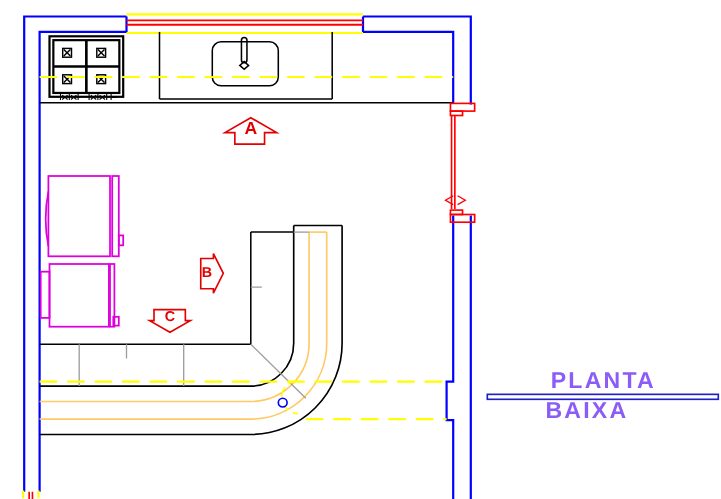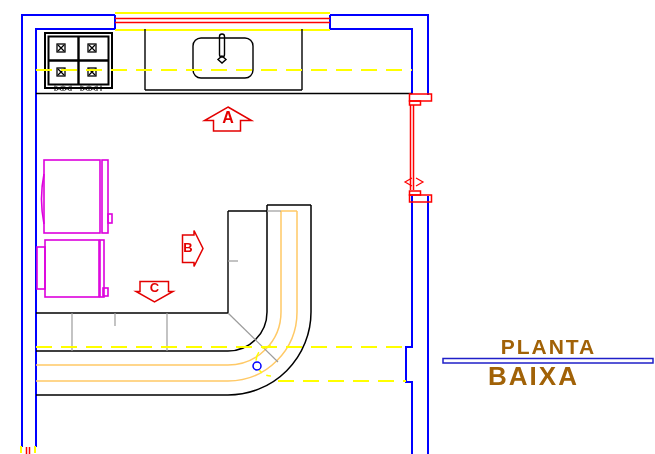--- a/index.html
+++ b/index.html
@@ -3,26 +3,26 @@
 <meta charset="utf-8">
 <style>
   html,body{margin:0;padding:0;background:#ffffff;}
   #stage{
     position:relative;width:655px;height:454px;background:#ffffff;overflow:hidden;
     font-family:"Liberation Sans", sans-serif;
   }
   #plan-svg{position:absolute;left:0;top:0;}
   .overlay{position:absolute;line-height:1;white-space:nowrap;}
   .arrow-label{font-weight:bold;color:#e30000;text-align:center;}
-  .title-text{font-weight:bold;color:#a16207;text-align:center;letter-spacing:2px;}
+  .title-text{font-weight:bold;color:#8b5cf6;text-align:center;letter-spacing:2px;}
   #label-a{left:219px;top:110px;width:18px;font-size:16px;}
   #label-b{left:181px;top:241px;width:14px;font-size:13px;}
   #label-c{left:147px;top:281px;width:15px;font-size:13px;}
   #title-planta{left:443px;top:336px;width:211px;font-size:21px;}
-  #title-baixa{left:443px;top:363px;width:181px;font-size:26px;}
+  #title-baixa{left:443px;top:363px;width:181px;font-size:21px;}
 </style>
 </head>
 <body>
 
 <div id="stage">
 
   <svg id="plan-svg" width="655" height="454" viewBox="0 0 655 454">
 
     <g fill="none" stroke="#0000ff" stroke-width="2">
       <path d="M22,447 L22,15 L115,15"></path>

